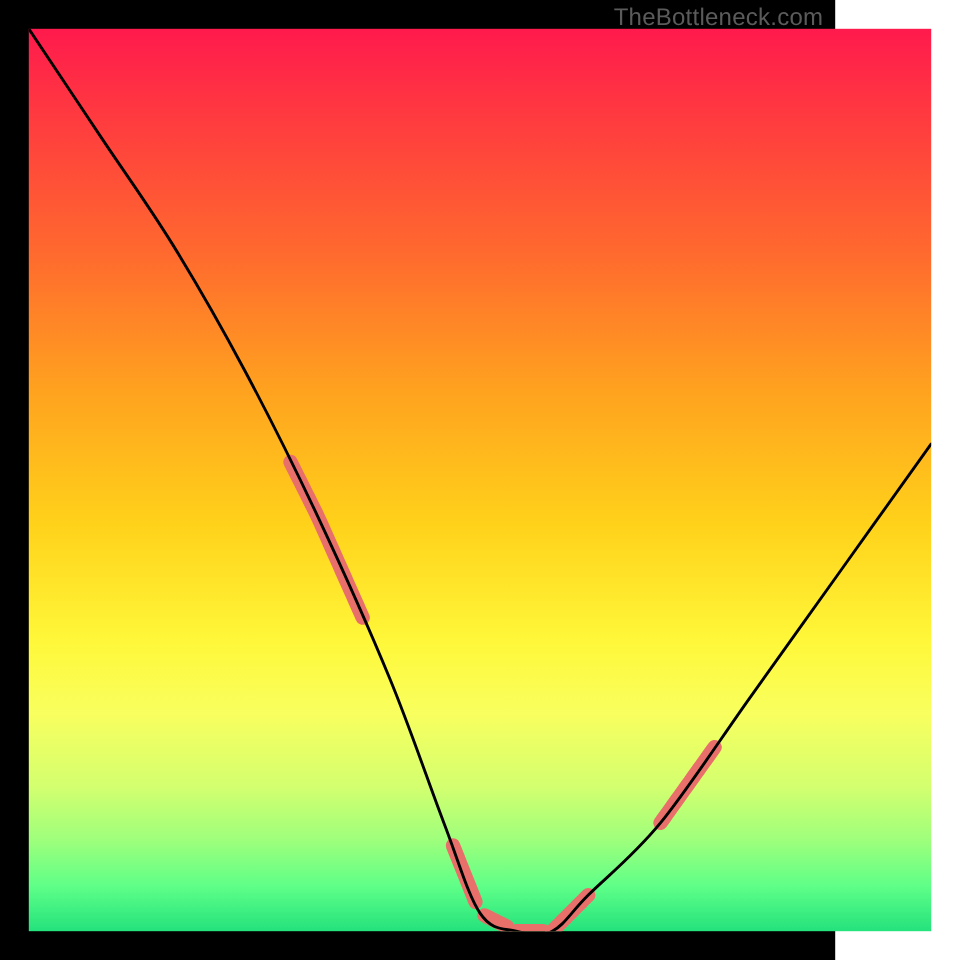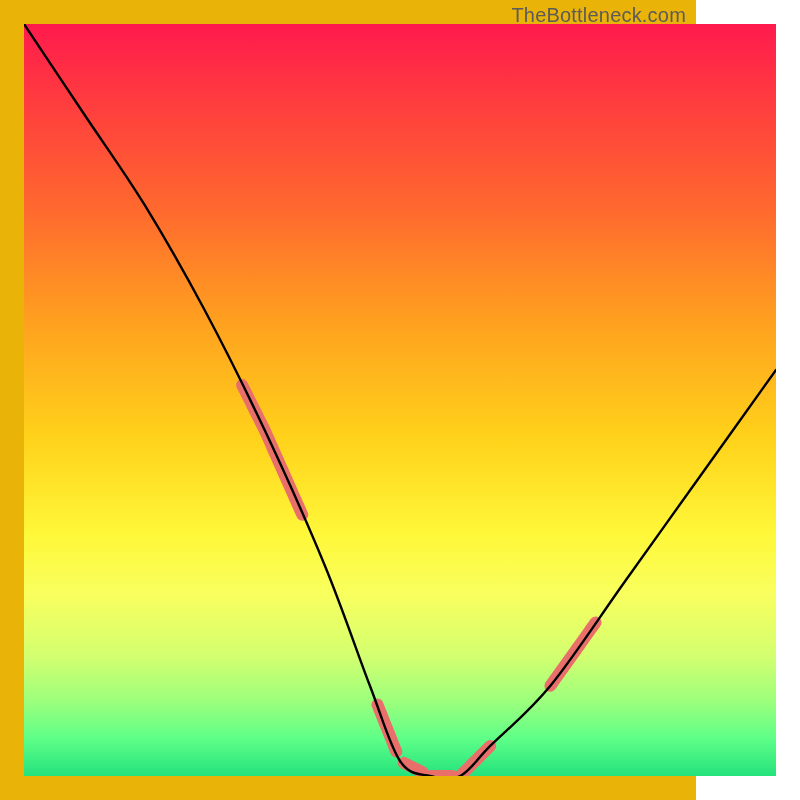--- a/index.html
+++ b/index.html
@@ -6,21 +6,21 @@
     margin: 0;
     padding: 0;
     width: 800px;
     height: 800px;
     overflow: hidden;
     font-family: Arial, Helvetica, sans-serif;
   }
   .frame {
     width: 696px;
     height: 800px;
-    background: #eab308;
+    background: #000000;
     position: relative;
     box-sizing: border-box;
   }
   .plot-area {
     position: absolute;
     left: 24px;
     top: 24px;
     width: 752px;
     height: 752px;
     background: linear-gradient(to bottom,

